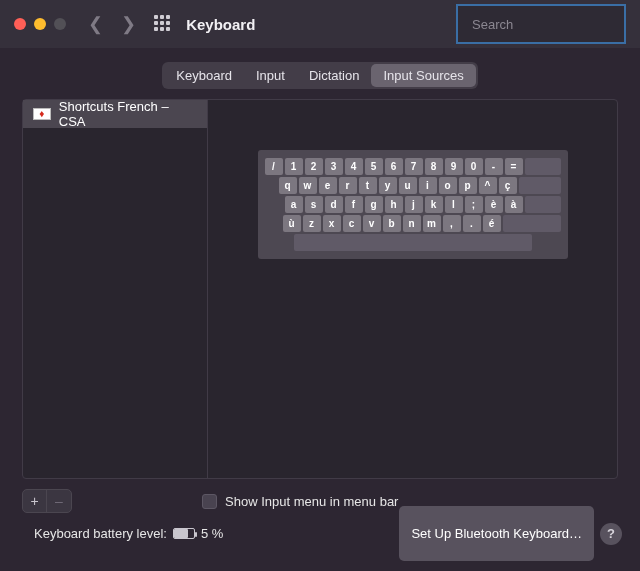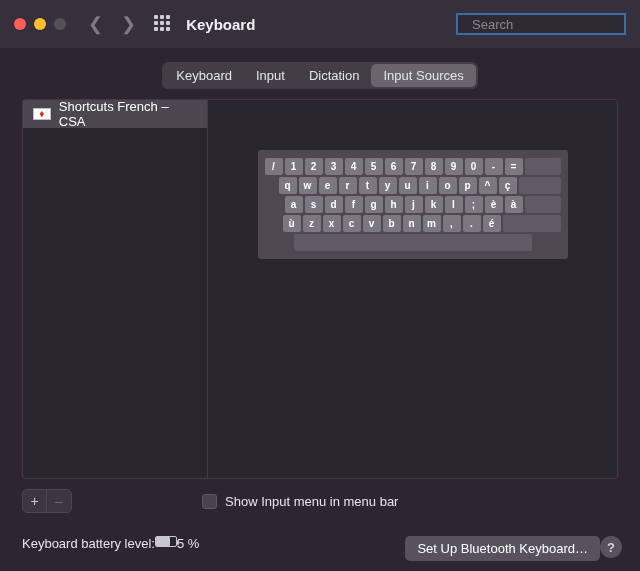--- a/index.html
+++ b/index.html
@@ -24,21 +24,21 @@
   .nav span { font-size: 18px; }
   .grid-icon {
     width: 18px; height: 18px; display: grid;
     grid-template-columns: repeat(3,4px); grid-template-rows: repeat(3,4px);
     gap: 2px; margin-right: 14px;
   }
   .grid-icon i { background: #d0cdd4; border-radius: 1px; }
   .title { font-weight: 600; font-size: 15px; color: #f2f0f4; }
   .spacer { flex: 1; }
   .search {
-    width: 170px; height: 22px; border-radius: 0;
+    width: 170px; height: 40px; border-radius: 0;
     border: 2px solid #3a6ea5; background: #2e2a34;
     display: flex; align-items: center; padding: 0 8px; gap: 6px;
   }
   .search svg { width: 13px; height: 13px; fill: #8b8791; }
   .search input {
     flex: 1; background: transparent; border: none; outline: none;
     color: #ccc; font-size: 13px;
   }
   .search input::placeholder { color: #8b8791; }
 
@@ -105,36 +105,36 @@
   .addremove button:first-child { border-right:1px solid #4b4650; }
   .addremove button.disabled { color:#6e6875; }
   .cbwrap { display:flex; align-items:center; gap:8px; margin-left:116px; }
   .checkbox {
     width:15px; height:15px; border-radius:3px;
     background:#494350; border:1px solid #5d5764;
   }
 
   
   .footer {
-    position:absolute; bottom:10px; left:4px; right:0;
-    display:flex; padding:0 18px; gap:0;
+    position:absolute; bottom:10px; left:16px; right:0;
+    display:flex; align-items:center; padding:0 18px; gap:6px;
   }
   .batt-icon {
     width:22px; height:11px; border:1px solid #c9c6ce; border-radius:2px;
     position:relative;
   }
   .batt-icon::after {
     content:""; position:absolute; right:-3px; top:3px;
     width:2px; height:5px; background:#c9c6ce; border-radius:1px;
   }
   .batt-fill { height:100%; background:#c9c6ce; border-radius:1px; }
   .footer .spacer { flex:1; }
   .bt-btn {
     background:#58525e; border:none; color:#fff;
-    padding:5px 12px; border-radius:5px; font-size:13px;
+    padding:20px 12px; border-radius:5px; font-size:13px;
   }
   .help {
     width:22px; height:22px; border-radius:50%;
     background:#58525e; color:#d7d4db; display:flex;
     align-items:center; justify-content:center; font-size:13px; font-weight:600;
   }
 </style>
 </head>
 <body>
 

